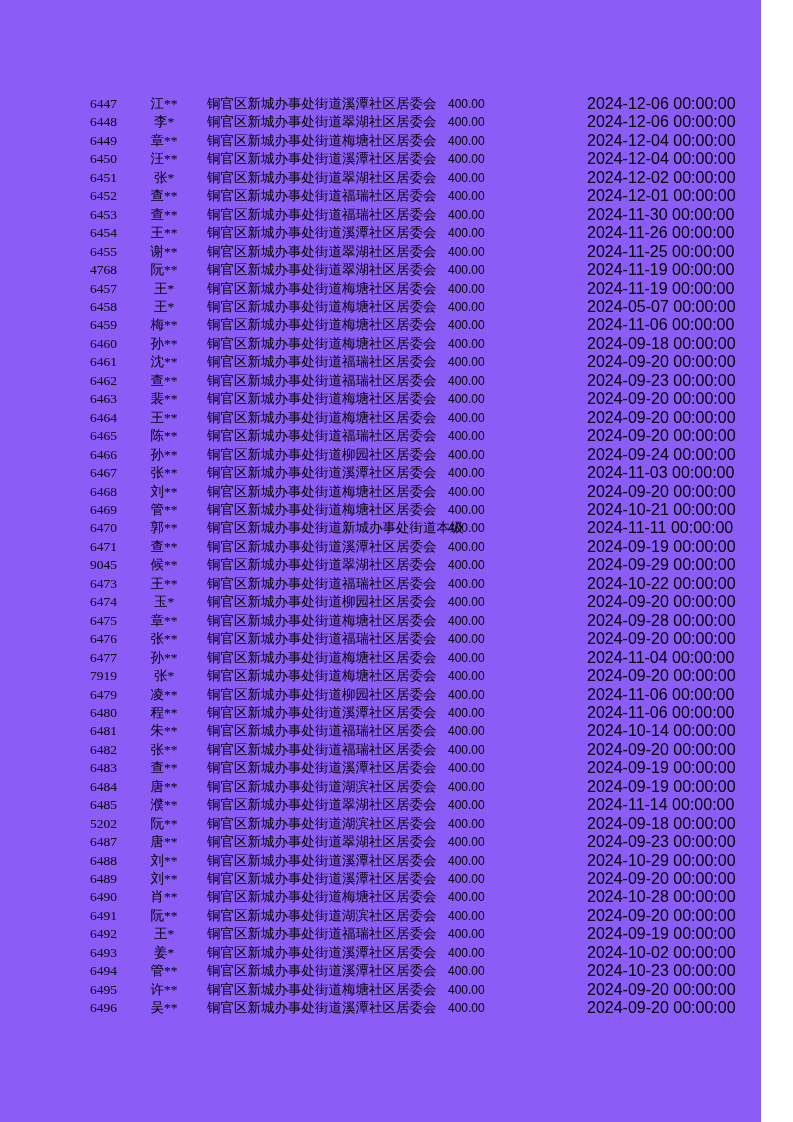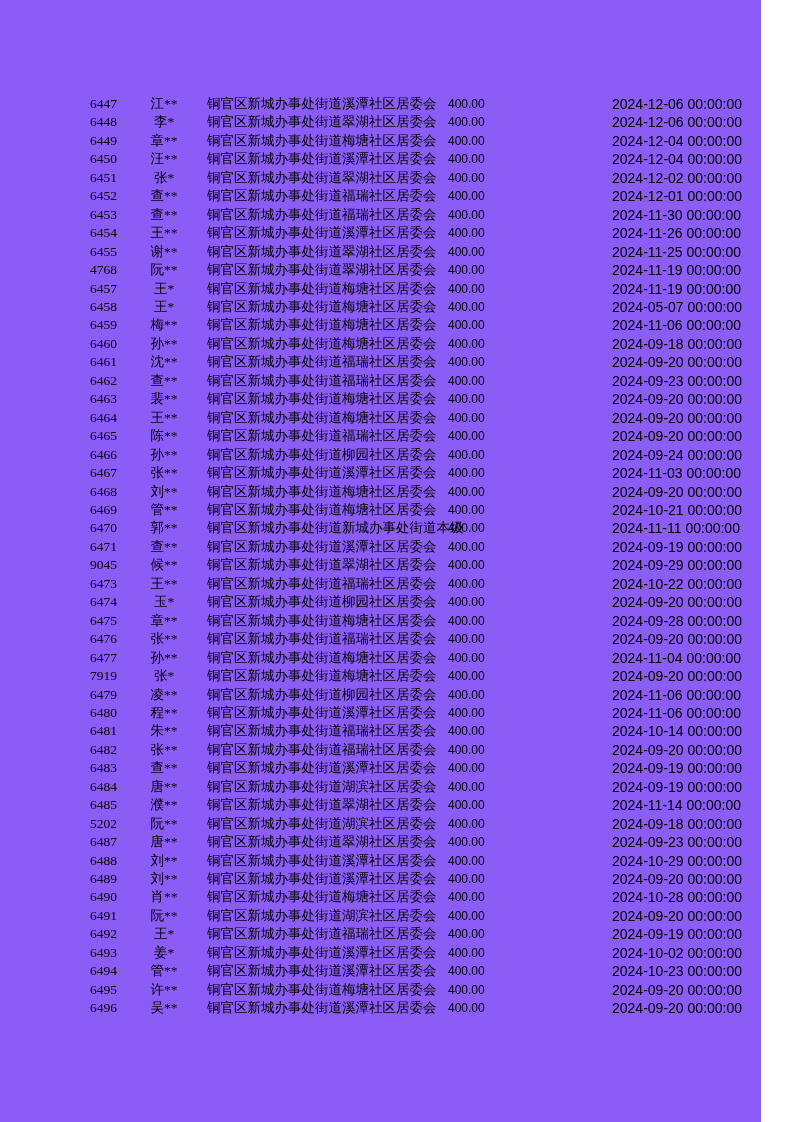--- a/index.html
+++ b/index.html
@@ -49,22 +49,22 @@
     text-align: center;
   }
   .c-amount {
     left: 448px;
     width: 87px;
     text-align: left;
     font-size: 12px;
     font-family: "Liberation Sans", sans-serif;
   }
   .c-date {
-    left: 612px;
-    font-size: 14px;
+    left: 587px;
+    font-size: 16px;
     font-family: "Liberation Sans", sans-serif;
   }
 </style>
 </head>
 <body>
 
 <div class="page">
   <div class="records" id="records">
   <div class="row">
     <span class="cell c-id">6447</span>

